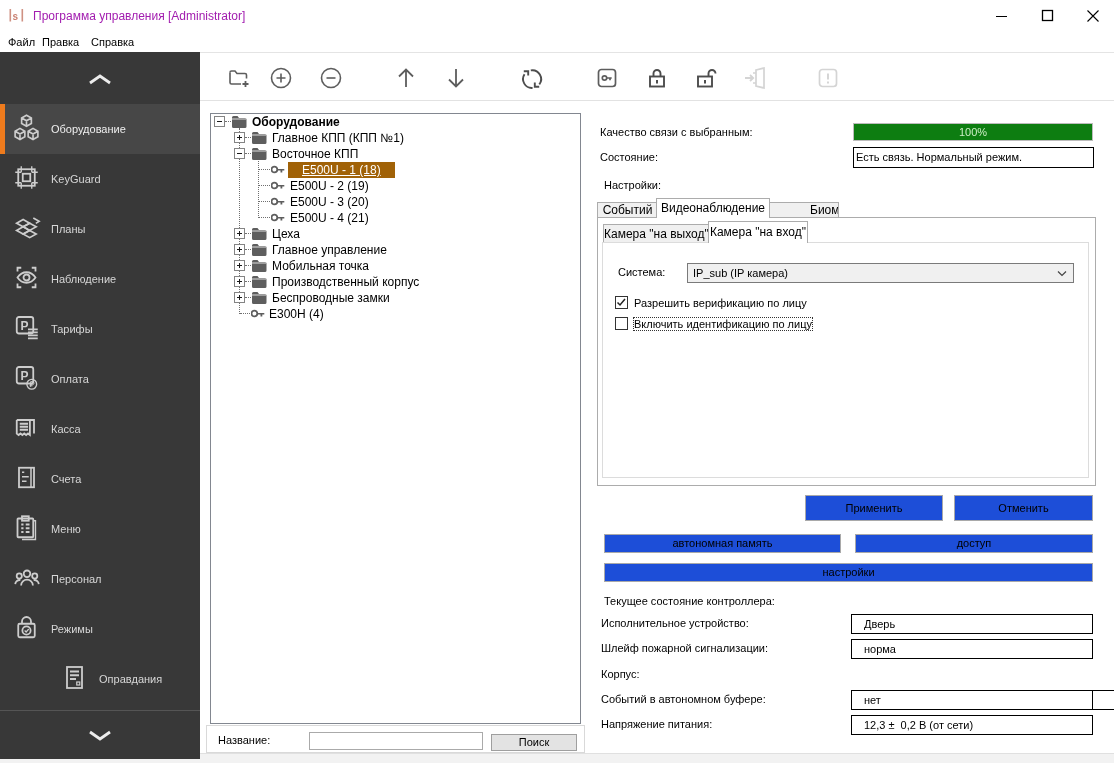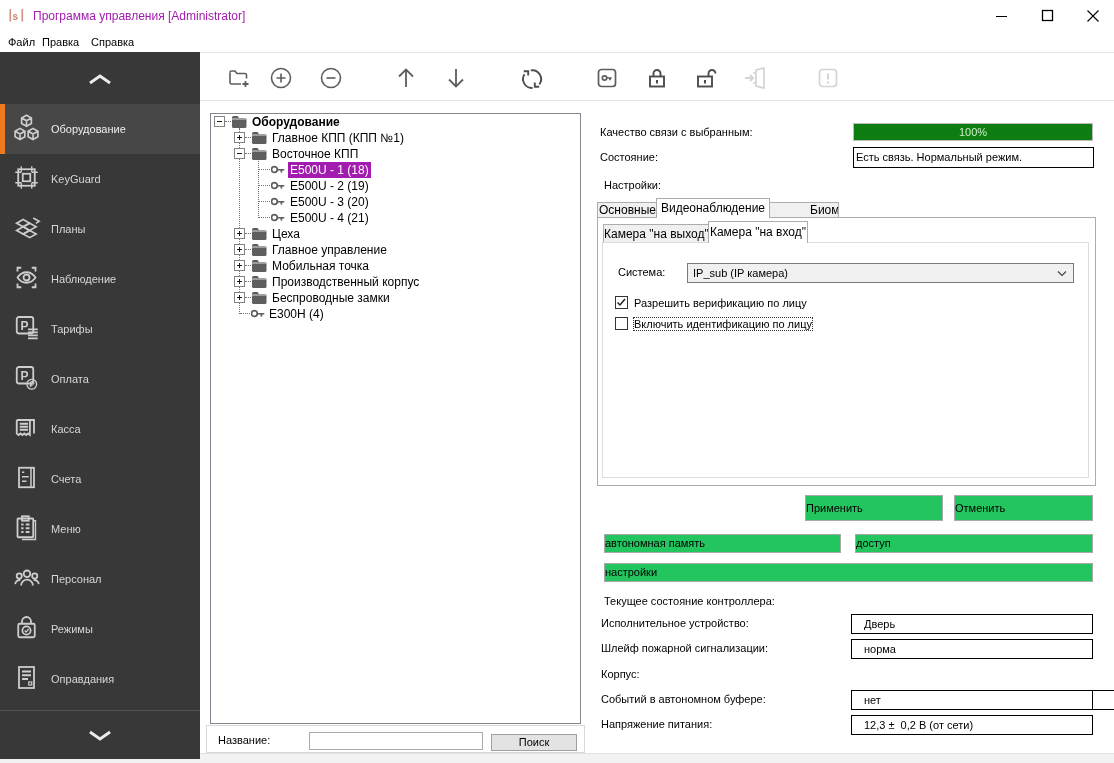--- a/index.html
+++ b/index.html
@@ -19,21 +19,21 @@
 #sidebar { left:0; top:52px; width:200px; height:707px; background:#383838; z-index:6; }
 .sbitem { position:absolute; left:0; width:200px; height:50px; }
 .sbitem.sel { background:#474747; }
 .selbar { position:absolute; left:0; top:0; width:5px; height:50px; background:#ee7b1d; }
 .sbicon { position:absolute; left:13px; top:10px; }
 .sbtext { position:absolute; left:51px; top:0; height:50px; line-height:50px; color:#d7d7d7; font-size:11px; }
 #sbsep { position:absolute; left:0px; top:658px; width:200px; height:1px; background:#555; }
 
 #treepanel { left:210px; top:113px; width:371px; height:611px; background:#fff; border:1px solid #828790; }
 .trow { position:absolute; height:16px; line-height:16px; font-size:12px; white-space:nowrap; }
-.tsel { background:#a21caf; color:#fff; padding:0 2px; }
+.tsel { background:#a16207; color:#fff; padding:0 14px;text-decoration:underline; }
 .ebox { position:absolute; width:11px; height:11px; background:#fff; border:1px solid #848484; }
 .ebox i { position:absolute; left:2px; top:4px; width:5px; height:1px; background:#1a1a1a; }
 .ebox b { position:absolute; left:4px; top:2px; width:1px; height:5px; background:#1a1a1a; }
 .vline { position:absolute; border-left:1px dotted #6f6f6f; }
 .hline { position:absolute; border-top:1px dotted #6f6f6f; }
 #searchrow { left:206px; top:725px; width:379px; height:28px; background:#fff; border:1px solid #d9d9d9;padding-left:23px; }
 #nameLabel { left:11px; top:8px; font-size:11px; }
 #nameInput { left:102px; top:6px; width:174px; height:18px; border:1px solid #aaa; background:#fff; }
 #searchBtn { left:284px; top:8px; width:86px; height:17px; background:#e3e3e3; border:1px solid #9f9f9f; text-align:center; line-height:15px; font-size:11px; }
 
@@ -43,21 +43,21 @@
 #qbar { left:853px; top:123px; width:240px; height:18px; background:#0d7d11; border:1px solid #bcbcbc; text-align:center; color:#cdeec6; line-height:16px; font-size:11px; }
 #statebox { left:853px; top:147px; width:241px; height:21px; border:1px solid #000; background:#fff; line-height:19px; padding-left:2px; font-size:11px; }
 
 .tab { position:absolute; font-size:12px; text-align:center; white-space:nowrap; overflow:hidden; }
 .tabon { background:#fff; border:1px solid #acacac; border-bottom:none; z-index:3; }
 .taboff { background:#f0f0f0; border:1px solid #acacac; z-index:1; }
 #opage { left:597px; top:217px; width:499px; height:269px; background:#fff; border:1px solid #acacac; z-index:2; }
 #ipage { left:602px; top:242px; width:487px; height:236px; background:#fff; border:1px solid #dcdcdc; z-index:4; }
 #combo { left:687px; top:263px; width:387px; height:20px; background:#f0f0f0; border:1px solid #7a7a7a; z-index:5; line-height:18px; padding-left:5px; font-size:11px; }
 .cb { position:absolute; width:13px; height:13px; border:1px solid #333; background:#fff; z-index:5; }
-.btn { position:absolute; background:#22c55e; border:1px solid #a9a9a9; text-align:left; font-size:11px; }
+.btn { position:absolute; background:#1d4ed8; border:1px solid #a9a9a9; text-align:center; font-size:11px; }
 .fbox { position:absolute; left:851px; width:242px; height:20px; border:1px solid #000; background:#fff; line-height:18px; padding-left:12px; font-size:11px; }
 </style>
 </head>
 <body>
 <div class="abs" id="titlebar"></div>
 <div class="abs" id="appicon"><svg width="16" height="15">
       <rect x="0.5" y="1" width="1.6" height="12.5" fill="#cf9183"></rect>
       <rect x="12.5" y="1" width="1.6" height="12.5" fill="#cf9183"></rect>
       <text x="3.6" y="11.5" font-size="10" fill="#c98172" font-family="Liberation Sans">s</text>
     </svg></div>
@@ -223,21 +223,21 @@
     </div>
 <div class="sbitem" style="top:552px;">
  <svg class="sbicon" width="27" height="27" viewBox="0 0 36 36" stroke="#cdcdcd" stroke-width="2.4" fill="none">
   <rect x="7" y="13" width="22" height="18" rx="2"></rect>
   <path d="M12 13 V10 a6 6 0 0 1 12 0 v3"></path>
   <circle cx="18" cy="22" r="5.5"></circle>
   <path d="M15.5 22 l2 2 l3.5 -4" stroke-width="1.6"></path>
  </svg>
  <div class="sbtext">Режимы</div>
     </div>
-<div class="sbitem" style="top:602px;">
+<div class="sbitem" style="top:602px;margin-left:48px;">
  <svg class="sbicon" width="27" height="27" viewBox="0 0 36 36" stroke="#cdcdcd" stroke-width="2.4" fill="none">
   <rect x="8" y="4" width="20" height="28"></rect>
   <path d="M12 10 h12 M12 15 h12 M12 20 h8"></path>
   <rect x="21" y="24" width="4" height="4" stroke-width="1.6"></rect>
  </svg>
  <div class="sbtext">Оправдания</div>
     </div>
 <div id="sbsep"></div>
 </div>
 <div class="abs" id="treepanel">
@@ -365,21 +365,21 @@
   <div class="abs" id="searchBtn">Поиск</div>
 </div>
 <div class="abs" id="bottomstrip"></div>
 
 <div class="rlabel" style="left:600px;top:126px;">Качество связи с выбранным:</div>
 <div class="abs" id="qbar">100%</div>
 <div class="rlabel" style="left:600px;top:151px;">Состояние:</div>
 <div class="abs" id="statebox">Есть связь. Нормальный режим.</div>
 <div class="rlabel" style="left:604px;top:179px;">Настройки:</div>
 
-<div class="tab taboff" style="left:597px;top:202px;width:61px;height:16px;line-height:15px;">Основные</div>
+<div class="tab taboff" style="left:597px;top:202px;width:61px;height:16px;line-height:15px;">Событий</div>
 <div class="tab tabon" style="left:656px;top:198px;width:114px;height:20px;line-height:19px;">Видеонаблюдение</div>
 <div class="tab taboff" style="left:769px;top:202px;width:70px;height:16px;line-height:15px;padding-left:40px;">Биометрика</div>
 <div class="abs" id="opage"></div>
 <div class="tab taboff" style="left:603px;top:224px;width:106px;height:19px;line-height:18px;z-index:4;">Камера "на выход"</div>
 <div class="tab tabon" style="left:708px;top:221px;width:100px;height:22px;line-height:21px;z-index:6;">Камера "на вход"</div>
 <div class="abs" id="ipage"></div>
 <div class="rlabel" style="left:618px;top:266px;z-index:5;">Система:</div>
 <div class="abs" id="combo">IP_sub (IP камера)<svg style="position:absolute;right:6px;top:5px;" width="10" height="10">
       <path d="M1 2.5 L5 6.5 L9 2.5" stroke="#444" stroke-width="1.2" fill="none"></path>
     </svg></div>

